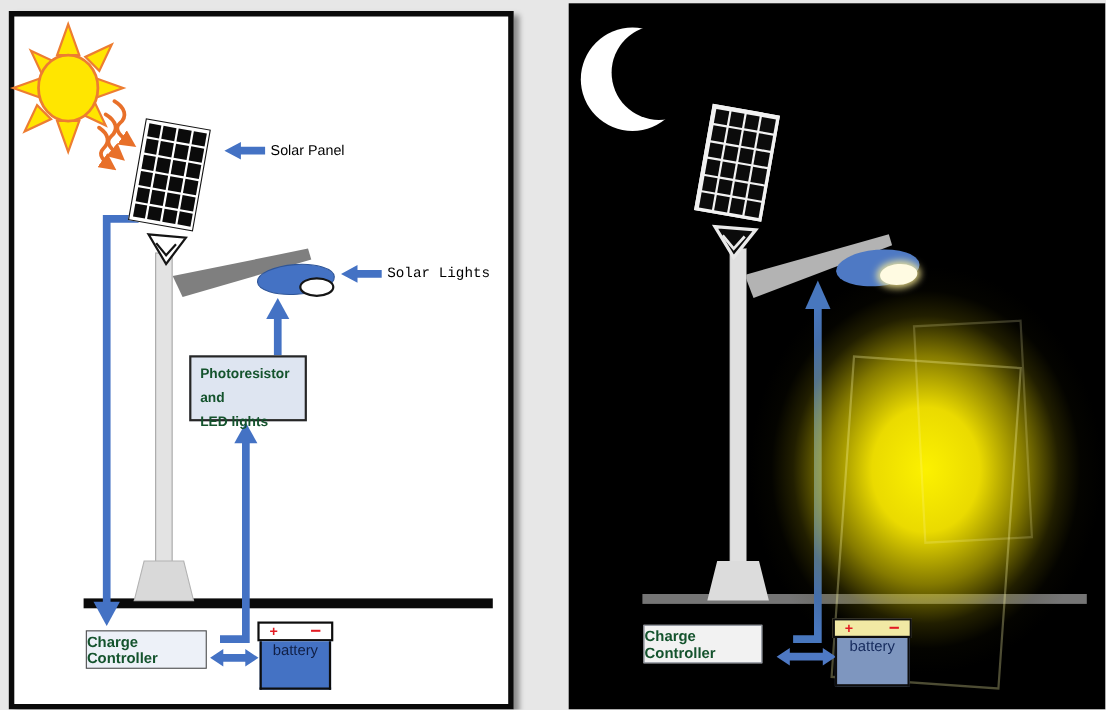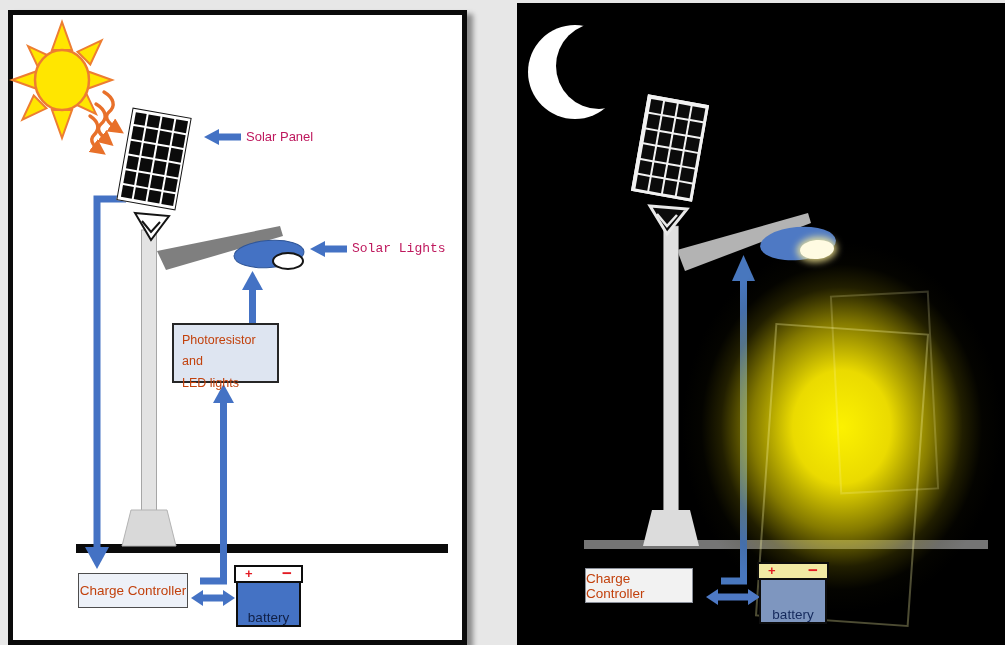--- a/index.html
+++ b/index.html
@@ -37,34 +37,34 @@
        border-color:rgba(255,252,180,0.20);}
 
   
   .lamp-blue{left:760px;top:227px;width:76px;height:33px;border-radius:50%;
              background:#4E79C4;transform:rotate(-5deg);z-index:5;}
   .lamp-bulb{left:800px;top:240px;width:34px;height:19px;border-radius:50%;
              background:#FFFBE2;box-shadow:0 0 7px 3px rgba(255,241,150,.85);
              transform:rotate(-5deg);z-index:6;}
 
   
-  .lbl{z-index:6;font-size:13px;color:#be185d;white-space:nowrap;}
-  .box{z-index:6;box-sizing:border-box;color:#c2410c;}
+  .lbl{z-index:6;font-size:13px;color:#000000;white-space:nowrap;}
+  .box{z-index:6;box-sizing:border-box;color:#14532d;font-weight:bold;}
   .photo-box{left:172px;top:323px;width:107px;height:60px;background:#dee5f1;
              border:2px solid #262626;font-size:12.5px;line-height:1.7;padding:5px 8px;}
   .cc-day{left:78px;top:573px;width:110px;height:35px;background:#edf1f8;
           border:1.5px solid #4d4d4d;font-size:13.5px;display:flex;align-items:center;justify-content:center;}
   .cc-night{left:585px;top:568px;width:108px;height:35px;background:#f2f2f2;
             border:1px solid #8a8f99;font-size:13.5px;display:flex;align-items:center;justify-content:center;}
   .bat{z-index:6;box-sizing:border-box;}
   .bat-band{height:14px;border:2px solid #0d0d0d;display:flex;align-items:center;
             justify-content:space-between;padding:0 9px;font-weight:900;color:#e31b23;font-size:13px;}
   .bat-band span{line-height:0;}
   .bat-minus{font-size:17px;}
-  .bat-body{border:2px solid #0d0d0d;border-top:none;display:flex;align-items:flex-end;
+  .bat-body{border:2px solid #0d0d0d;border-top:none;display:flex;align-items:flex-start;
             justify-content:center;font-size:13.5px;color:#14295c;}
   .bat-day{left:234px;top:565px;width:69px;}
   .bat-day .bat-band{background:#ffffff;}
   .bat-day .bat-body{background:#4472c4;height:42px;margin:0 2px;color:#101f45;}
   .bat-night{left:757px;top:562px;width:72px;}
   .bat-night .bat-band{background:#f1e9a4;}
   .bat-night .bat-body{background:#7e96bf;height:42px;margin:0 2px;}
 </style>
 </head>
 <body>

